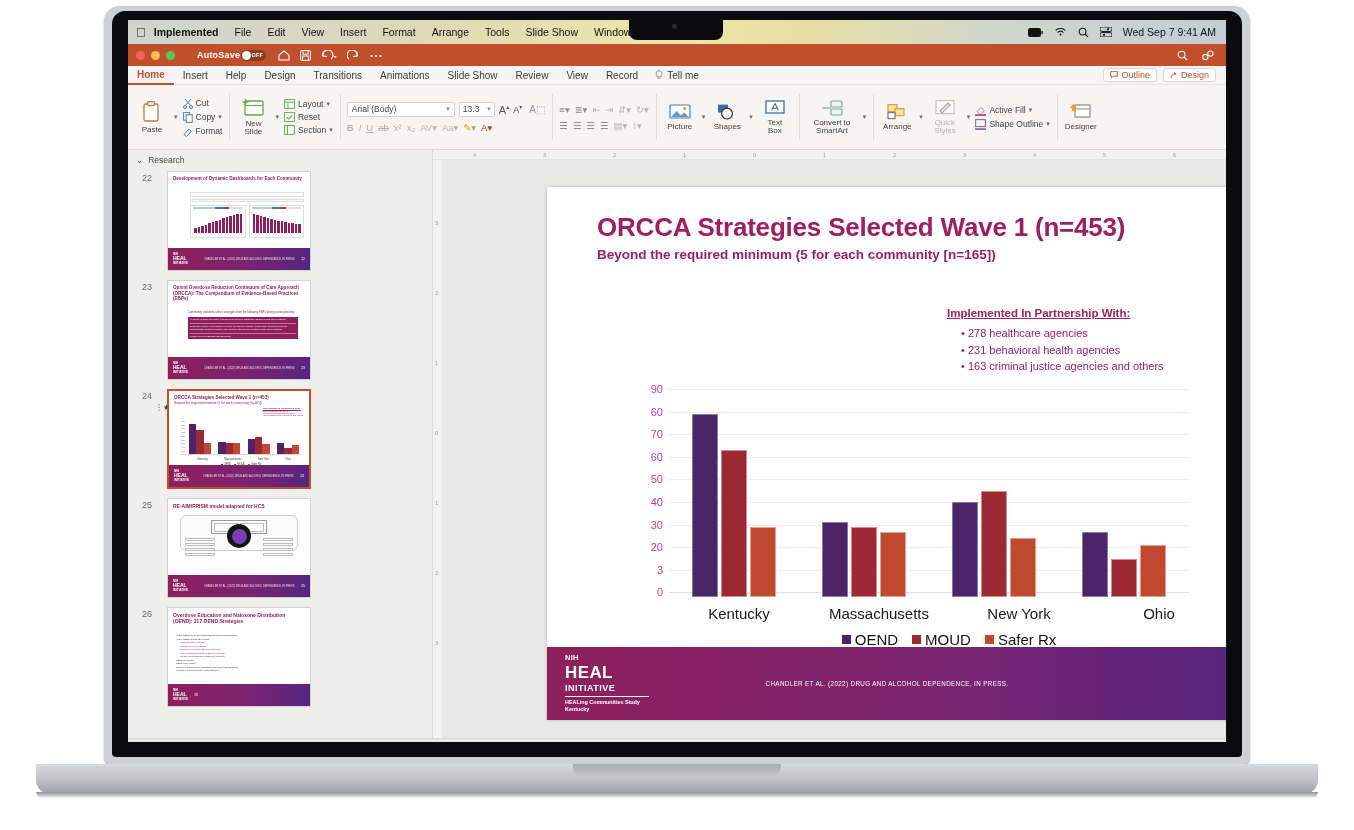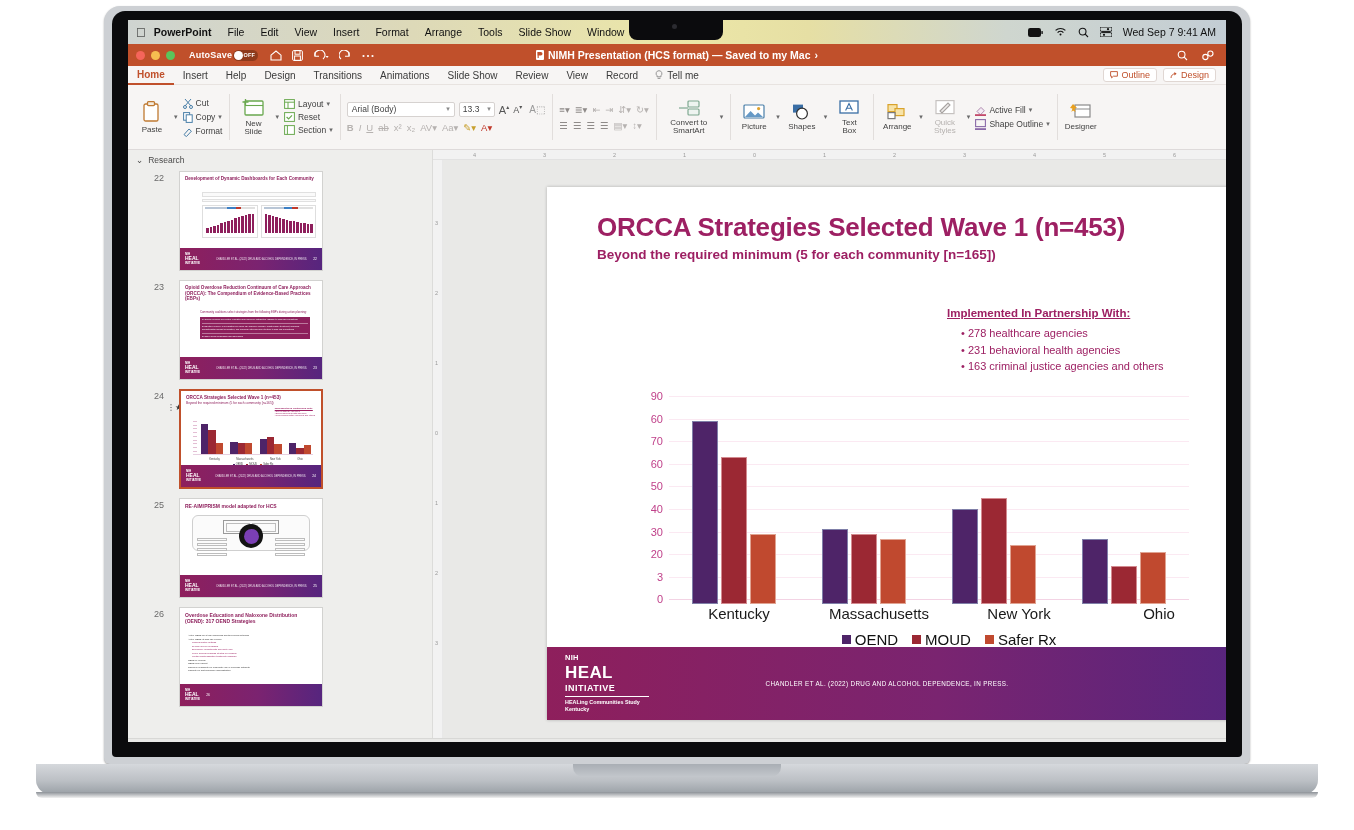--- a/index.html
+++ b/index.html
@@ -69,21 +69,21 @@
   svg { display:block; }
 
   
   .titlebar {
     position:absolute; left:0; top:24px; width:1098px; height:22px;
     background:#c0502b; display:flex; align-items:center; color:#fff;
   }
   .tl-lights{ display:flex; gap:6px; margin-left:8px;}
   .tl-lights i{ width:9px;height:9px;border-radius:50%; display:block;}
   .l-red{background:#f5655b;} .l-yel{background:#f6bd50;} .l-grn{background:#5bc45b;}
-  .autosave { margin-left:14px; font-size:9px; font-weight:bold; letter-spacing:.2px; display:flex; align-items:center; gap:1px;}
+  .autosave { margin-left:22px; font-size:9px; font-weight:bold; letter-spacing:.2px; display:flex; align-items:center; gap:1px;}
   .toggle-off {
     width:25px;height:11px;border-radius:6px;background:#8e3a1c;
     display:inline-flex; align-items:center; position:relative;
   }
   .toggle-off b{ position:absolute; left:1px; width:9px;height:9px;border-radius:50%;background:#fff;}
   .toggle-off span{ position:absolute; right:3px; font-size:5.5px; color:#fff; font-weight:bold;}
   .tb-icons{ display:flex; align-items:center; gap:10px; margin-left:12px;}
   .tb-title{
     position:absolute; left:0; width:1098px; text-align:center;
     font-size:10.5px; font-weight:bold; display:flex; justify-content:center; align-items:center; gap:4px;
@@ -147,21 +147,21 @@
     font-size:5.5px; color:#9a9a9a;
   }
   .vruler span{ position:absolute; left:2px;}
 
   
   .thumbs{
     position:absolute; left:0; top:130px; width:305px; height:588px;
     background:#eeeeec; overflow:hidden; border-right:1px solid #dcdcda;
   }
   .section-hdr{ display:flex; align-items:center; gap:5px; padding:5px 8px 3px 8px; font-size:8.5px; color:#4a4a4a;}
-  .thumb-row{ display:flex; align-items:flex-start; padding:3px 8px 6px 4px; gap:3px;margin-left:12px;}
+  .thumb-row{ display:flex; align-items:flex-start; padding:3px 8px 6px 4px; gap:3px;}
   .tnum{ width:20px; text-align:right; font-size:9px; color:#6a6a6a; padding-top:2px; flex:none;}
   .tstar{ width:9px; font-size:8px; color:#333; padding-top:14px; flex:none; text-align:center;}
   .tcard{
     width:144px; background:#fff; border:1px solid #d2d2d0; position:relative; overflow:hidden;
   }
   .tcard.sel{ border:2px solid #c0502b; }
   .t-body{ height:78px; padding:4px 5px 0 5px; position:relative; }
   .t-title{ font-size:4.6px; font-weight:bold; color:#8e1f5c; line-height:1.25; }
   .t-sub{ font-size:3.2px; color:#8e1f5c; }
   .t-footer{
@@ -207,21 +207,21 @@
   .s-partner{
     position:absolute; left:400px; top:120px; width:300px;
   }
   .s-partner .hd{
     font-size:11.5px; font-weight:bold; color:#9d2063; text-decoration:underline; margin-bottom:6px;
   }
   .s-partner .li{ font-size:11px; color:#9d2063; padding-left:14px; line-height:1.5;}
 
   
   .chart{
-    position:absolute; left:82px; top:209px; width:560px; height:208px;
+    position:absolute; left:82px; top:202px; width:560px; height:208px;
   }
   .c-plot{ position:absolute; left:40px; top:0; right:0; bottom:0; }
   .grid-l{ position:absolute; left:0; right:0; height:1px; background:#fbe9f2;}
   .grid-l.base0{ background:#f3d3e4;}
   .ylab{
     position:absolute; left:0; width:34px; text-align:right;
     font-size:11px; color:#c0418a; transform:translateY(-50%);
   }
   .groups{ position:absolute; left:40px; right:0; top:0; bottom:0; display:flex;}
   .grp-col{ flex:1; display:flex; align-items:flex-end; justify-content:center; gap:3px; height:100%;}
@@ -268,21 +268,21 @@
 <body>
 
 <div id="laptop">
   <div class="lid"></div>
   <div class="lid-inner"></div>
 
   <div class="screen">
 
     <div class="macbar">
       <span class="apple ico"></span>
-      <span class="mitem bold">PowerPoint</span>
+      <span class="mitem bold">Implemented</span>
       <span class="mitem">File</span>
       <span class="mitem">Edit</span>
       <span class="mitem">View</span>
       <span class="mitem">Insert</span>
       <span class="mitem">Format</span>
       <span class="mitem">Arrange</span>
       <span class="mitem">Tools</span>
       <span class="mitem">Slide Show</span>
       <span class="mitem">Window</span>
       <span class="mitem">Help</span>
@@ -357,31 +357,20 @@
               <path d="M10 2.2v4H6" stroke="#fff" stroke-width="1.1" fill="none"></path>
             </svg>
         </span>
         <span class="ico">
           <svg width="14" height="11" viewBox="0 0 14 11">
               <circle cx="2.5" cy="6" r="1.1" fill="#fff"></circle>
               <circle cx="7" cy="6" r="1.1" fill="#fff"></circle>
               <circle cx="11.5" cy="6" r="1.1" fill="#fff"></circle>
             </svg>
         </span>
-      </span>
-      <span class="tb-title">
-        <span class="ico">
-          <svg width="8" height="10" viewBox="0 0 8 10">
-              <rect x="0" y="0" width="8" height="10" rx="1" fill="#fff"></rect>
-              <path d="M1.6 2h3.2a1.7 1.7 0 010 3.4H1.6z" fill="#c0502b"></path>
-              <rect x="1.6" y="2" width="1.1" height="6" fill="#c0502b"></rect>
-            </svg>
-        </span>
-        <span>NIMH Presentation (HCS format) — Saved to my Mac</span>
-        <span>›</span>
       </span>
       <span class="tb-right">
         <span class="ico">
           <svg width="11" height="11" viewBox="0 0 11 11">
               <circle cx="4.6" cy="4.6" r="3.4" stroke="#fff" stroke-width="1.1" fill="none"></circle>
               <path d="M7.2 7.2L10 10" stroke="#fff" stroke-width="1.1"></path>
             </svg>
         </span>
         <span class="ico">
           <svg width="12" height="11" viewBox="0 0 12 11">
@@ -568,64 +557,64 @@
             <span>☰</span>
             <span>☰</span>
             <span>☰</span>
             <span class="dim">▤▾</span>
             <span class="dim">↕▾</span>
           </div>
         </div>
       </div>
 
       <div class="grp">
+        <div class="bigbtn">
+          <span class="ico">
+            <svg width="22" height="18" viewBox="0 0 22 18">
+                <rect x="1" y="2" width="20" height="13" rx="1" stroke="#4a7fa8" stroke-width="1.2" fill="#fff"></rect>
+                <circle cx="15.6" cy="5.6" r="1.6" fill="#e0a22c"></circle>
+                <path d="M2 14l5.6-6 4.4 4.4L15 9.6l5 4.4z" fill="#6699c6"></path>
+              </svg>
+          </span>
+          <span class="lbl">Picture</span>
+        </div>
+        <span class="cv">▾</span>
+        <div class="bigbtn">
+          <span class="ico">
+            <svg width="22" height="18" viewBox="0 0 22 18">
+                <rect x="2" y="1.6" width="10" height="8" fill="#3a6ea5"></rect>
+                <circle cx="11" cy="10.6" r="5.4" stroke="#2f2f2f" stroke-width="1.2" fill="#fff"></circle>
+              </svg>
+          </span>
+          <span class="lbl">Shapes</span>
+        </div>
+        <span class="cv">▾</span>
+        <div class="bigbtn">
+          <span class="ico">
+            <svg width="22" height="18" viewBox="0 0 22 18">
+                <rect x="2" y="2" width="18" height="12" stroke="#3a6ea5" stroke-width="1.3" fill="#fff"></rect>
+                <path d="M7.6 11.4L11 4.6l3.4 6.8M8.9 9.2h4.2" stroke="#3a6ea5" stroke-width="1.1" fill="none"></path>
+              </svg>
+          </span>
+          <span class="lbl">Text<br>Box</span>
+        </div>
+      </div>
+
+      <div class="grp">
         <div class="bigbtn" style="min-width:52px;">
           <span class="ico">
             <svg width="24" height="18" viewBox="0 0 24 18">
                 <path d="M2 9h9" stroke="#7fa890" stroke-width="1.2"></path>
                 <rect x="11" y="2" width="11" height="6" rx="1" stroke="#7fa890" stroke-width="1.2" fill="#eef4f0"></rect>
                 <rect x="11" y="10" width="11" height="6" rx="1" stroke="#7fa890" stroke-width="1.2" fill="#eef4f0"></rect>
               </svg>
           </span>
           <span class="lbl">Convert to<br>SmartArt</span>
         </div>
         <span class="cv">▾</span>
-      </div>
-
-      <div class="grp">
-        <div class="bigbtn">
-          <span class="ico">
-            <svg width="22" height="18" viewBox="0 0 22 18">
-                <rect x="1" y="2" width="20" height="13" rx="1" stroke="#4a7fa8" stroke-width="1.2" fill="#fff"></rect>
-                <circle cx="15.6" cy="5.6" r="1.6" fill="#e0a22c"></circle>
-                <path d="M2 14l5.6-6 4.4 4.4L15 9.6l5 4.4z" fill="#6699c6"></path>
-              </svg>
-          </span>
-          <span class="lbl">Picture</span>
-        </div>
-        <span class="cv">▾</span>
-        <div class="bigbtn">
-          <span class="ico">
-            <svg width="22" height="18" viewBox="0 0 22 18">
-                <rect x="2" y="1.6" width="10" height="8" fill="#3a6ea5"></rect>
-                <circle cx="11" cy="10.6" r="5.4" stroke="#2f2f2f" stroke-width="1.2" fill="#fff"></circle>
-              </svg>
-          </span>
-          <span class="lbl">Shapes</span>
-        </div>
-        <span class="cv">▾</span>
-        <div class="bigbtn">
-          <span class="ico">
-            <svg width="22" height="18" viewBox="0 0 22 18">
-                <rect x="2" y="2" width="18" height="12" stroke="#3a6ea5" stroke-width="1.3" fill="#fff"></rect>
-                <path d="M7.6 11.4L11 4.6l3.4 6.8M8.9 9.2h4.2" stroke="#3a6ea5" stroke-width="1.1" fill="none"></path>
-              </svg>
-          </span>
-          <span class="lbl">Text<br>Box</span>
-        </div>
       </div>
 
       <div class="grp">
         <div class="bigbtn">
           <span class="ico">
             <svg width="22" height="18" viewBox="0 0 22 18">
                 <rect x="2" y="1.6" width="9" height="7" stroke="#d9a32c" stroke-width="1.2" fill="#f7e3a8"></rect>
                 <rect x="9" y="5.6" width="9" height="7" stroke="#d9a32c" stroke-width="1.2" fill="#f7e3a8"></rect>
                 <rect x="2" y="9.6" width="7" height="6" stroke="#7a7a7a" stroke-width="1.2" fill="#fff"></rect>
               </svg>

